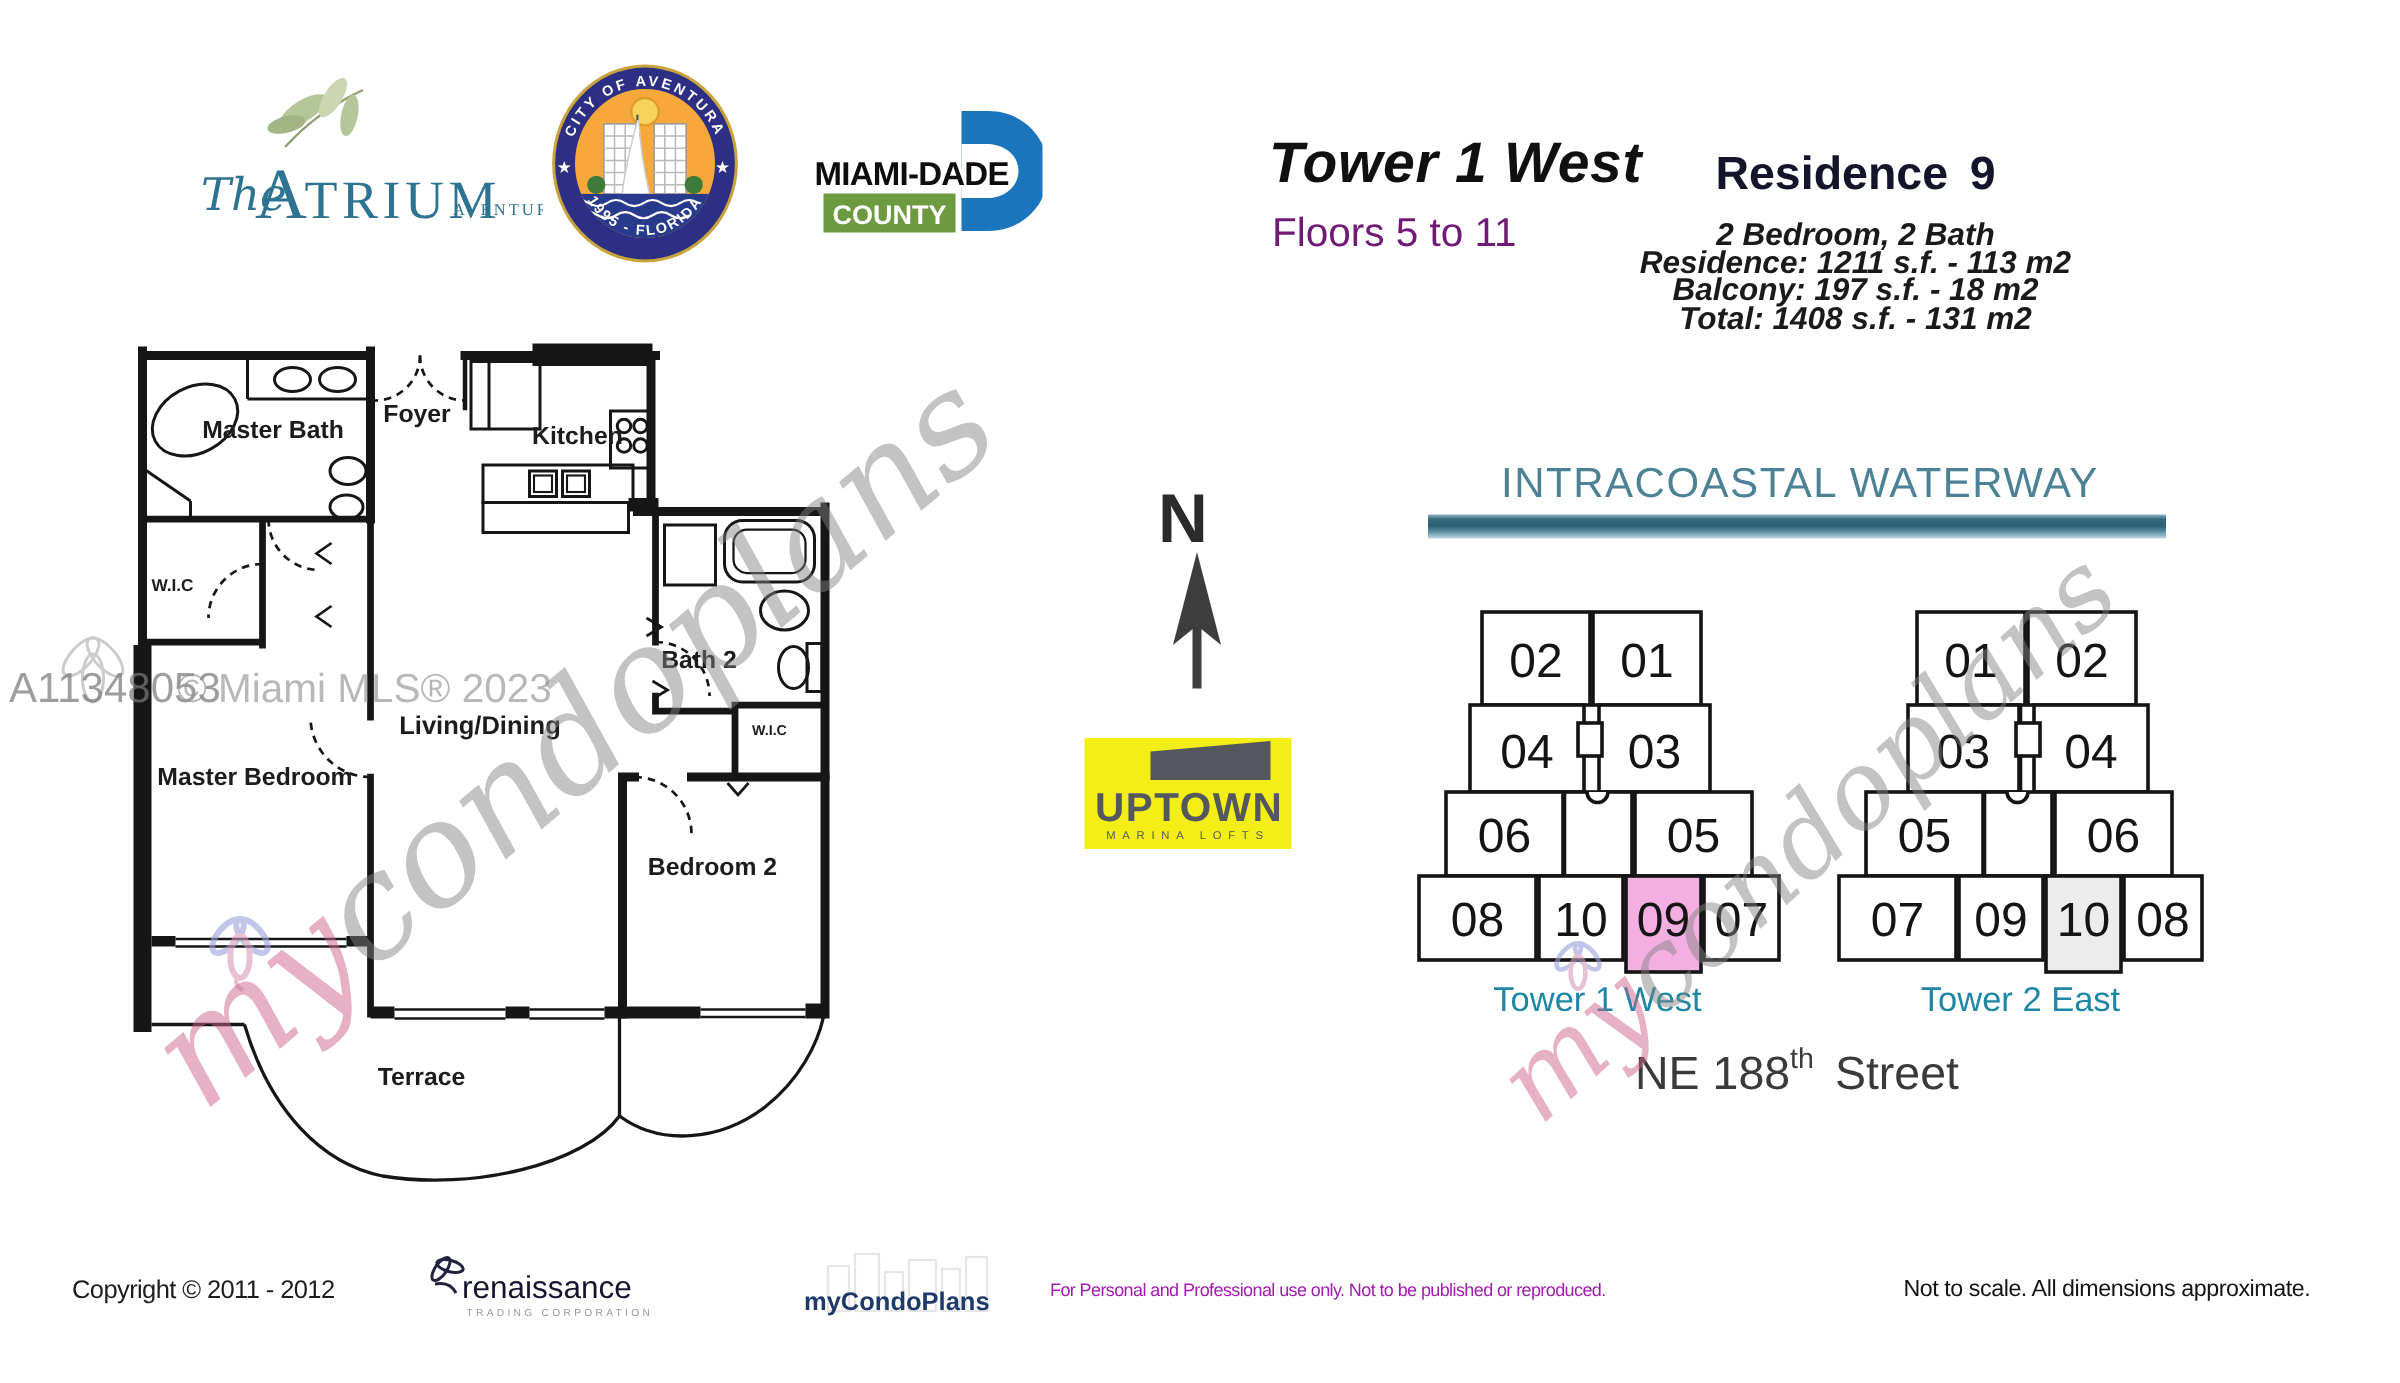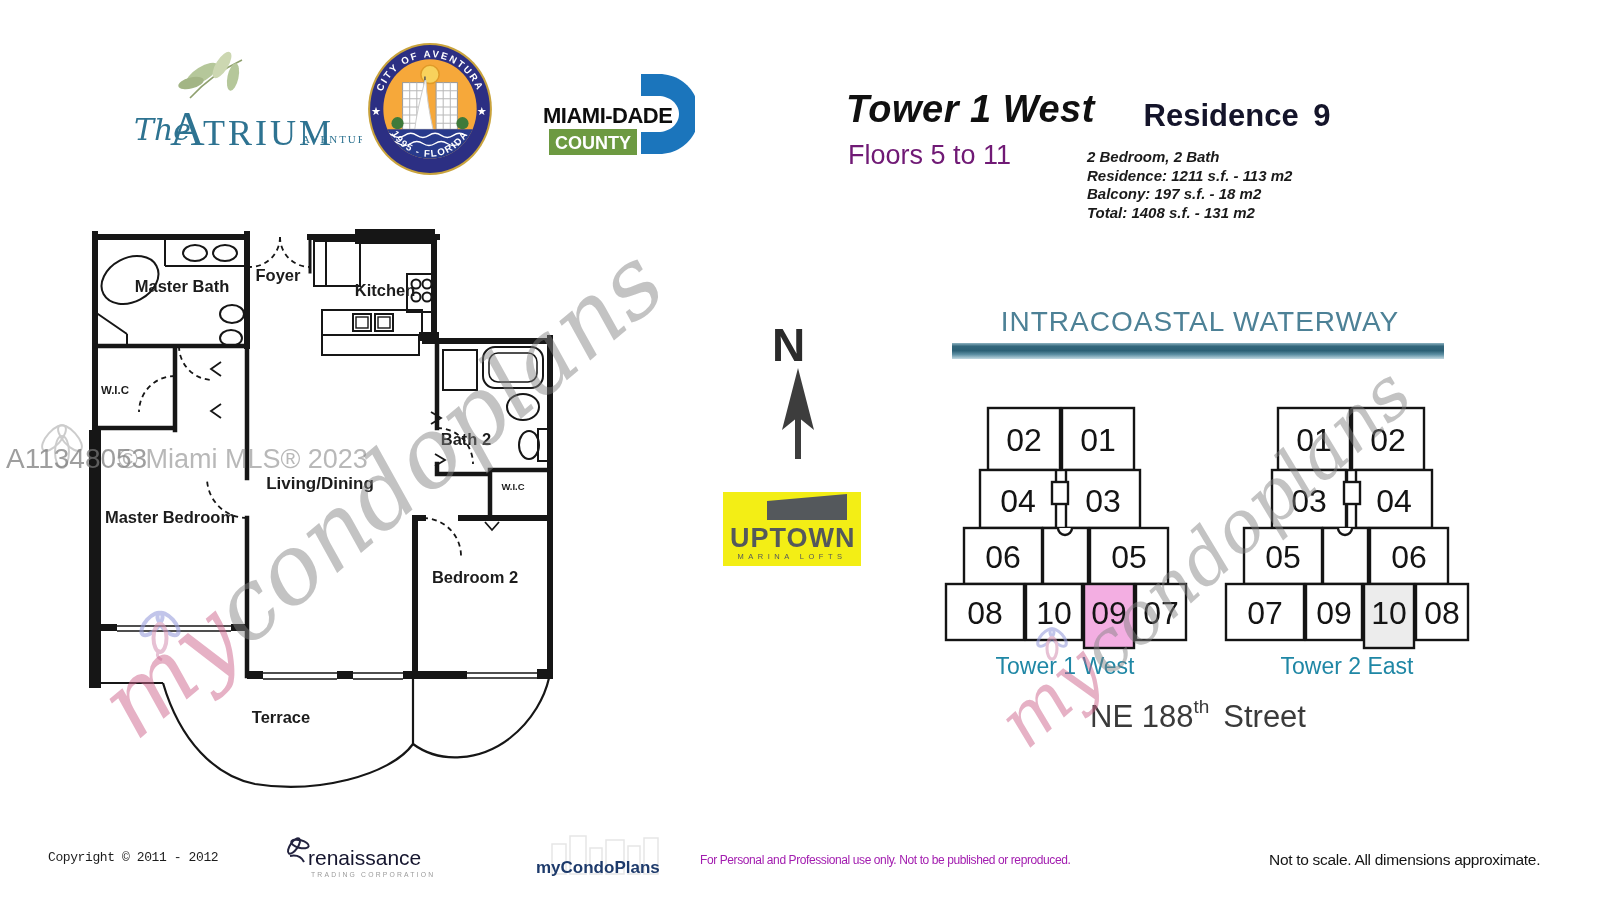--- a/index.html
+++ b/index.html
@@ -6,22 +6,22 @@
   .page{position:relative;width:1600px;height:922px;background:#fff;overflow:hidden;
         font-family:"Liberation Sans",sans-serif;color:#161616;}
   .abs{position:absolute;}
 
   
   .tower-title{left:846px;top:88px;font-size:38px;font-weight:700;font-style:italic;color:#101010;letter-spacing:.5px;}
   .floors{left:848px;top:140px;font-size:27px;color:#701a75;}
   .res-title{left:1087px;top:98px;width:300px;text-align:center;color:#14142a;}
   .res-title .lbl{font-size:31px;font-weight:600;}
   .res-title .num{font-size:31px;font-weight:600;margin-left:10px;}
-  .res-lines{left:1087px;top:148px;width:300px;font-style:italic;font-weight:700;
-             font-size:15px;line-height:18.5px;color:#1a1a1a;}
+  .res-lines{left:1087px;top:148px;width:300px;text-align:center;font-style:italic;font-weight:700;
+             font-size:21px;line-height:18.5px;color:#1a1a1a;}
 
   
   .north{left:772px;top:318px;font-size:46px;font-weight:700;color:#2b2b2b;}
 
   
   .uptown{left:723px;top:492px;width:138px;height:74px;background:var(--uptown_yellow,#f3ee15);}
 
   
   .waterway{left:975px;top:306px;width:450px;text-align:center;font-size:28px;letter-spacing:1px;
             color:var(--heading_teal,#4d8196);}
@@ -40,21 +40,21 @@
   .wm-script .inner{display:inline-block;transform-origin:left bottom;}
   .wm1{left:150px;top:648px;font-size:96px;}
   .wm1 .inner{transform:rotate(-40deg);}
   .wm2{left:1038px;top:680px;font-size:72px;}
   .wm2 .inner{transform:rotate(-42deg);}
   .wm-my{color:rgba(205,100,140,.5);}
   .wm-rest{color:rgba(130,130,130,.48);}
   .wm-mls2020{left:1246px;top:866px;font-size:27px;color:#bcbcbc;white-space:nowrap;}
 
   
-  .copyright{left:48px;top:850px;font-size:13px;letter-spacing:-.4px;color:#1c1c1c;font-family:Liberation Mono, monospace;}
+  .copyright{left:48px;top:850px;font-size:17px;letter-spacing:-.4px;color:#1c1c1c;}
   .notice{left:700px;top:853px;font-size:12px;letter-spacing:-.4px;color:#a21caf;white-space:nowrap;}
   .disclaimer{left:1253px;top:851px;font-size:15.5px;letter-spacing:-.3px;color:#141414;white-space:nowrap;margin-left:16px;}
   .brandwrap{left:532px;top:832px;width:140px;height:48px;}
   .brand{position:absolute;left:4px;bottom:2px;font-size:17px;font-weight:700;color:var(--brand_navy,#1d3a6b);}
 </style>
 </head>
 <body>
 
 <div class="page">
 

